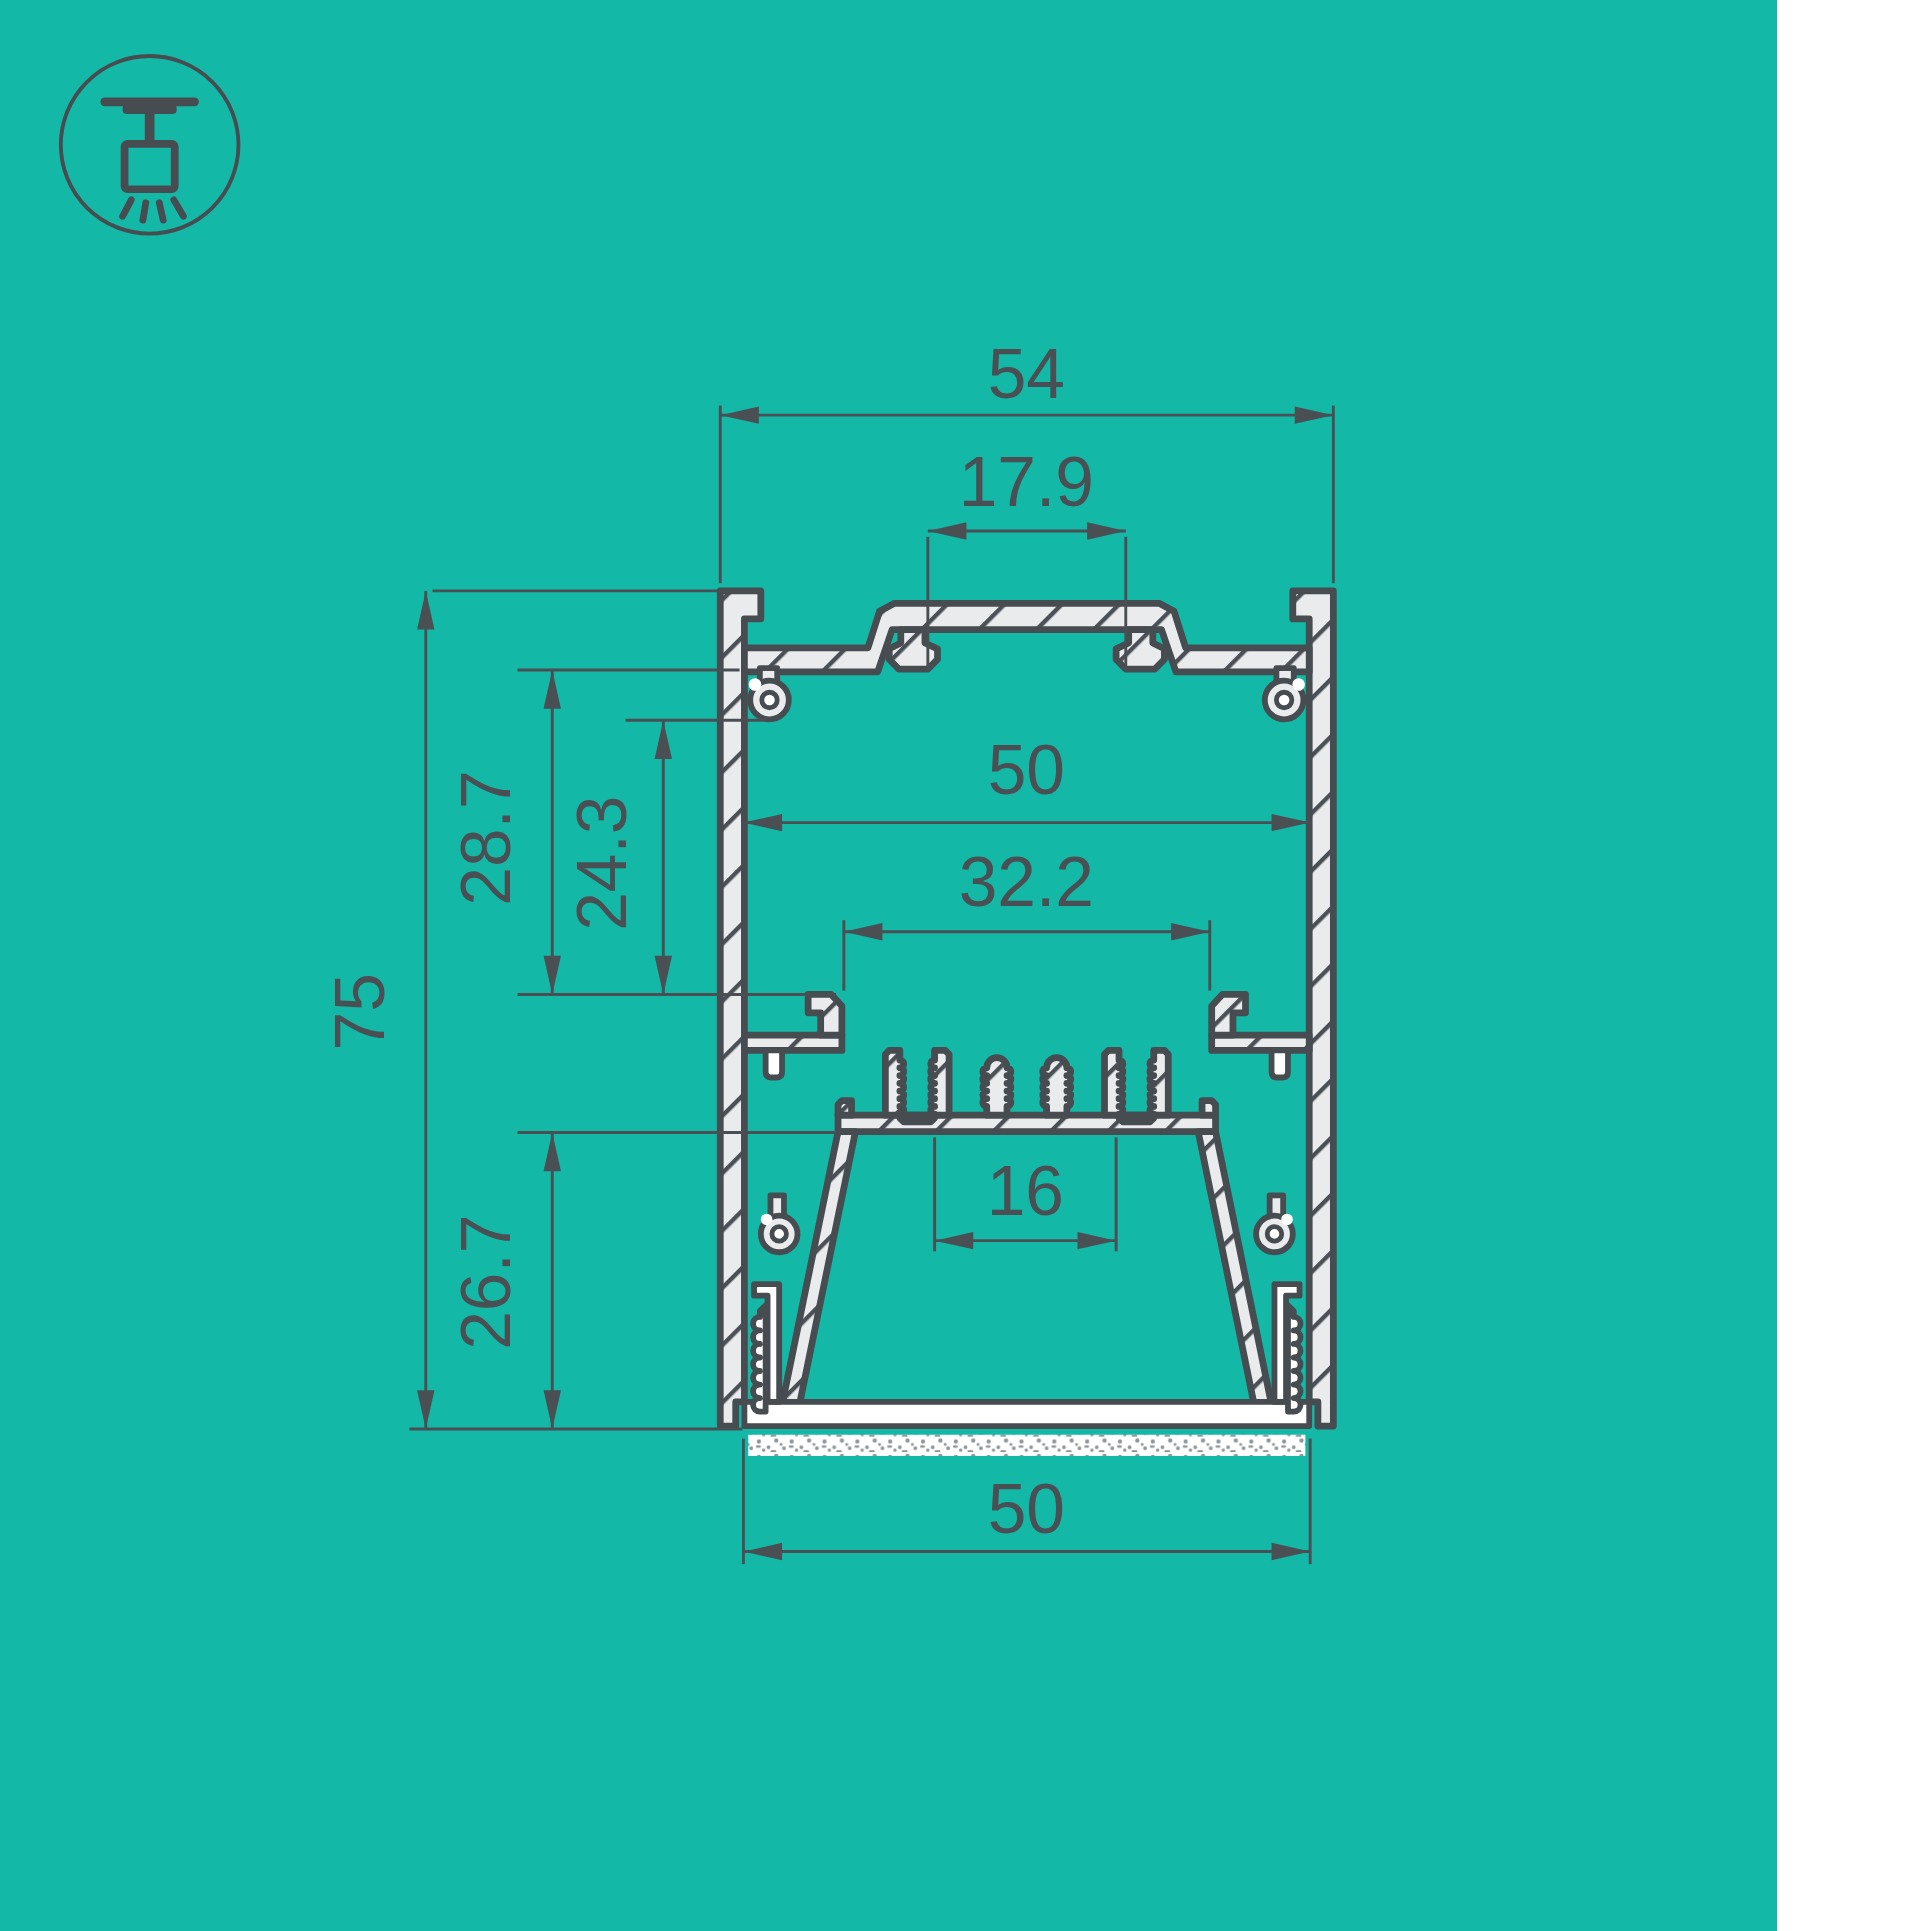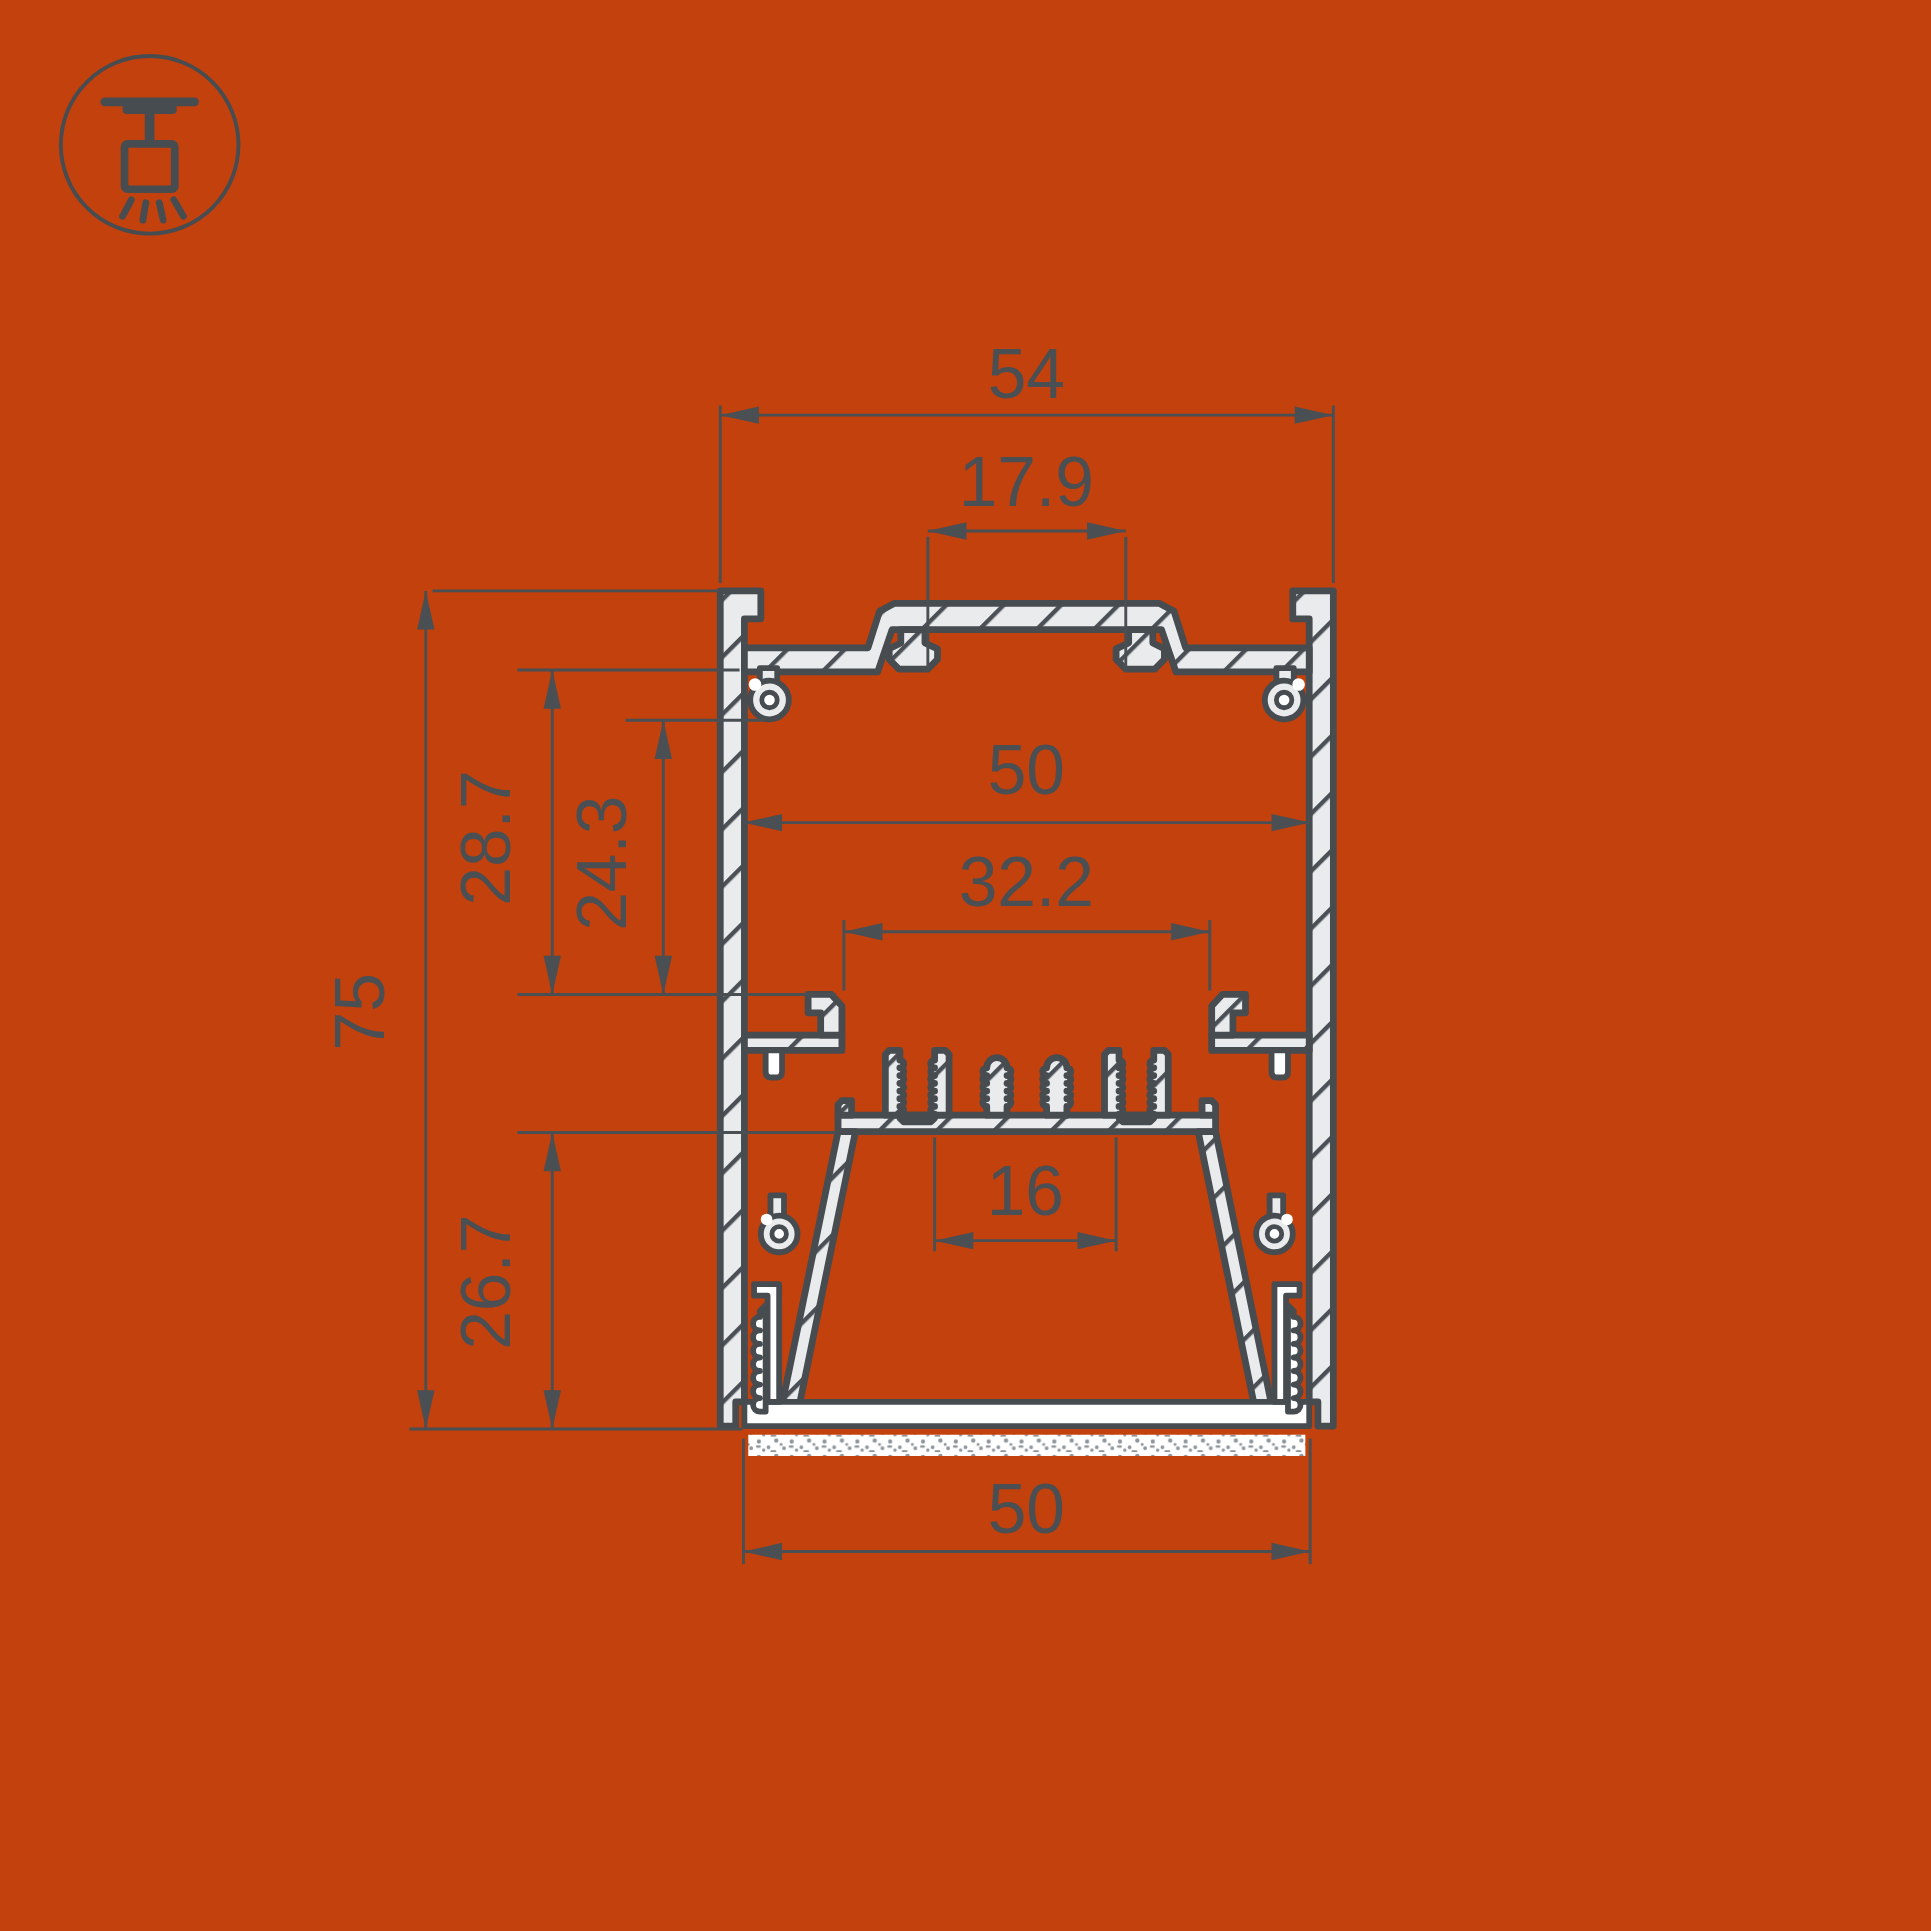--- a/index.html
+++ b/index.html
@@ -1,16 +1,16 @@
 <!DOCTYPE html>
 <html><head>
 <meta charset="utf-8">
 <style>
   html,body{margin:0;padding:0;background:#ffffff;}
-  .stage{position:relative;width:1931px;height:1931px;background:#c2410c;overflow:hidden;
+  .stage{position:relative;width:1777px;height:1931px;background:#14b8a6;overflow:hidden;
          font-family:"Liberation Sans",sans-serif;}
   svg{display:block;}
   .alu{fill:url(#hatchPat);stroke:#474c51;stroke-width:7;stroke-linejoin:round;}
   .alu-plain{fill:#e9ebed;stroke:#474c51;stroke-width:6;stroke-linejoin:round;}
   .whitepart{fill:#ffffff;stroke:#474c51;stroke-width:6;stroke-linejoin:round;}
   .dimline{stroke:#4a4f54;stroke-width:3;fill:none;}
   .arrow{fill:#4a4f54;stroke:none;}
   .dimtext{font-family:"Liberation Sans",sans-serif;font-size:72px;fill:#4a4f54;text-anchor:middle;}
   .iconstroke{stroke:#474c51;fill:none;}
   .iconfill{fill:#474c51;stroke:none;}

